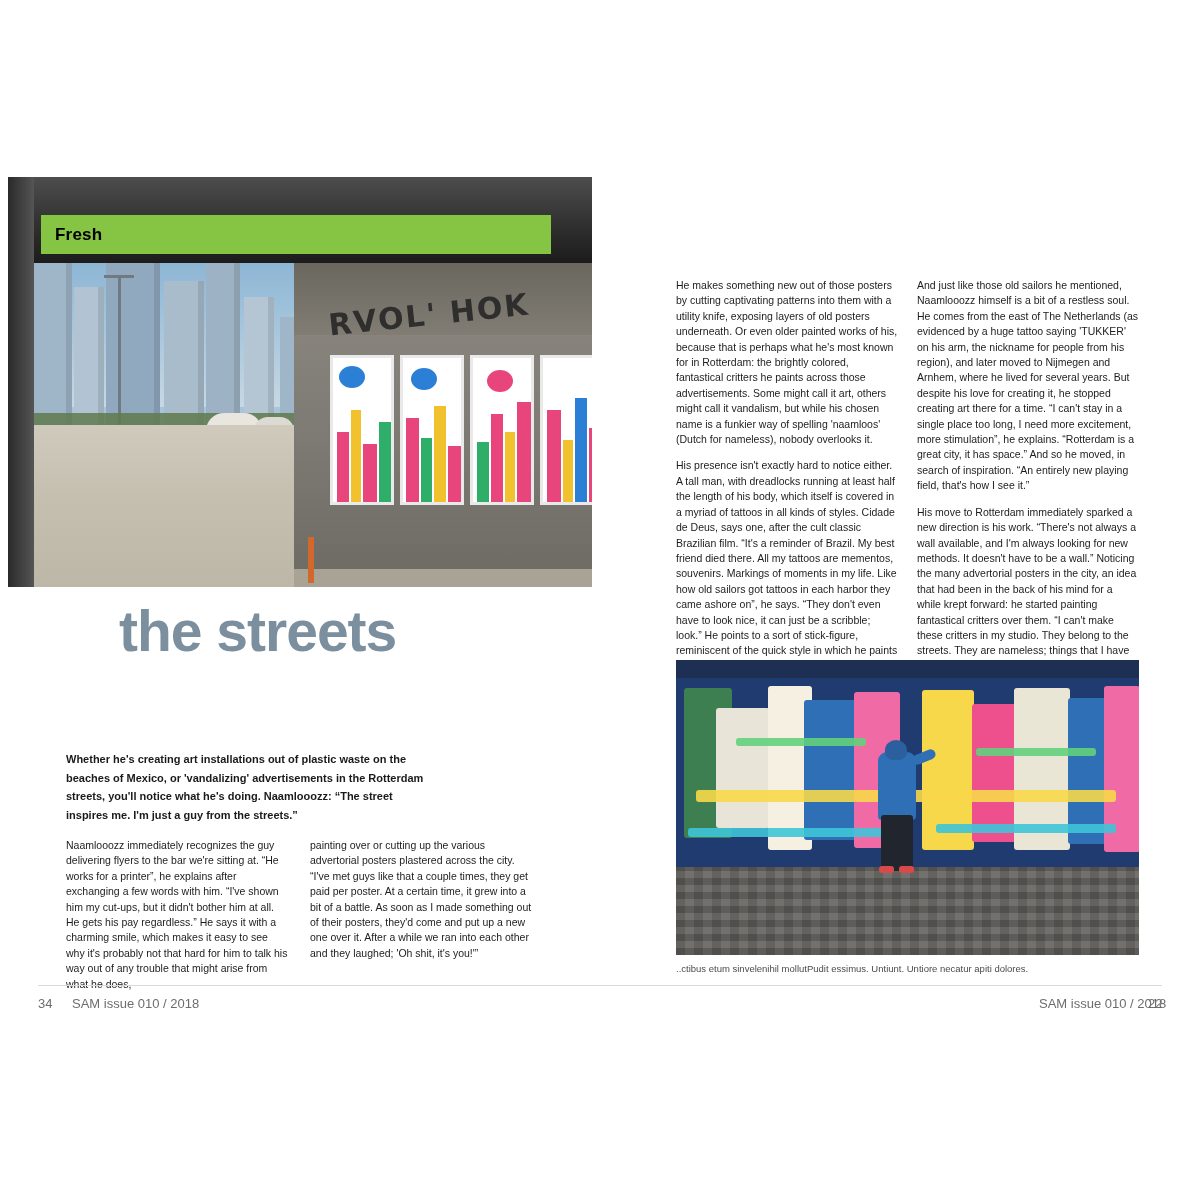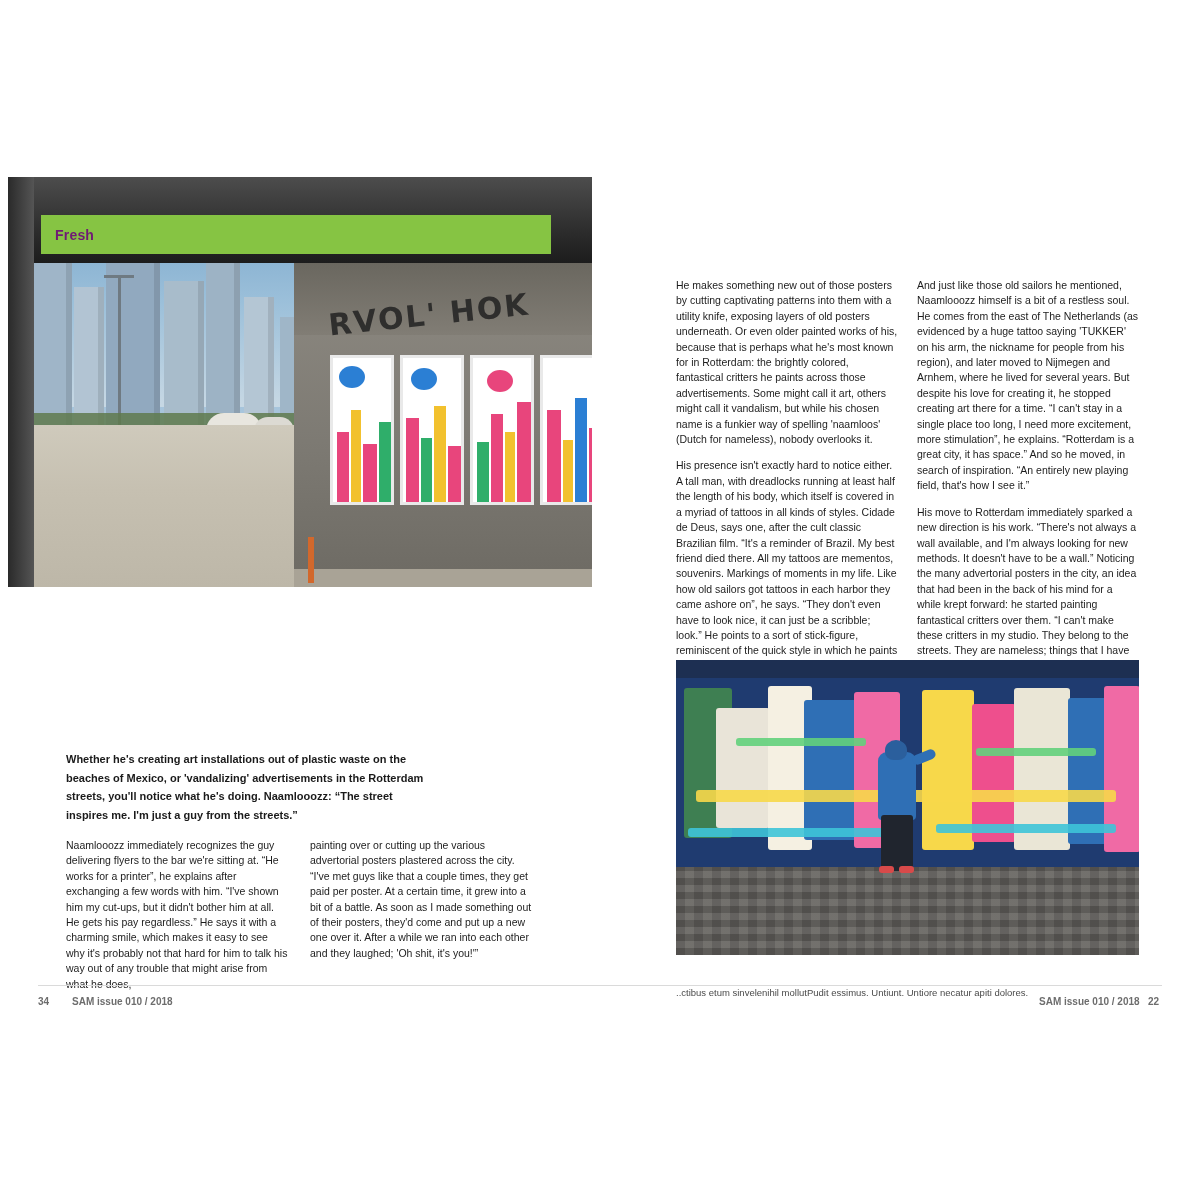--- a/index.html
+++ b/index.html
@@ -112,21 +112,21 @@
   }
 
   .fresh-tag {
     position: absolute;
     left: 33px; top: 215px;
     width: 510px; height: 39px;
     background: #86c443;
     display: flex; align-items: center;
   }
   .fresh-tag span {
-    color: #701a75; font-weight: bold; font-size: 14px;
+    color: #000000; font-weight: bold; font-size: 17px;
     margin-left: 14px; letter-spacing: .2px;
   }
 
   .headline {
     position: absolute;
     left: 58px; top: 602px;
     width: 520px;
     color: #7b8f9e;
     font-weight: bold;
     font-size: 57px;
@@ -203,33 +203,31 @@
   .photo2 .shoe {
     position: absolute; top: 206px; width: 15px; height: 7px; background: #d84a4a; border-radius: 3px;
   }
 
   .caption {
     position: absolute;
     left: 68px; top: 948px;
     width: 470px;
     font-size: 9.5px;
     color: #4a4a4a;
-    margin-top: 24px;
   }
 
   
   .footer-rule {
     position: absolute;
     left: 38px; top: 985px; width: 1124px; height: 1px; background: #dadada;
   }
   .folio {
     position: absolute;
-    font-size: 10px; color: #6d6d6d;
+    font-size: 13px; color: #6d6d6d;
     top: 996px;
-    font-weight: bold;
   }
   #folio-left-num { left: 38px; }
   #folio-left-txt { left: 72px; }
   #folio-right-txt { left: 1039px; }
   #folio-right-num { left: 1148px; }
 </style>
 </head>
 <body>
 
 <div id="spread">
@@ -287,20 +285,21 @@
         <div class="bld" style="left:32px; width:12px; height:104px; background:#2b7fd4;"></div>
         <div class="bld" style="left:46px; width:12px; height:74px; background:#e8457c;"></div>
       </div>
     </div>
 
     <div class="fresh-tag">
       <span>Fresh</span>
     </div>
 
     <div class="headline">
+      <span class="l2">the streets</span>
     </div>
 
     <div class="standfirst">Whether he's creating art installations out of plastic waste on the beaches of Mexico, or 'vandalizing' advertisements in the Rotterdam streets, you'll notice what he's doing. Naamlooozz: “The street inspires me. I'm just a guy from the streets.”</div>
 
     <div class="col" id="l-col1">
       <p>Naamlooozz immediately recognizes the guy delivering flyers to the bar we're sitting at. “He works for a printer”, he explains after exchanging a few words with him. “I've shown him my cut-ups, but it didn't bother him at all. He gets his pay regardless.” He says it with a charming smile, which makes it easy to see why it's probably not that hard for him to talk his way out of any trouble that might arise from what he does,</p>
     </div>
     <div class="col" id="l-col2">
       <p>painting over or cutting up the various advertorial posters plastered across the city. “I've met guys like that a couple times, they get paid per poster. At a certain time, it grew into a bit of a battle. As soon as I made something out of their posters, they'd come and put up a new one over it. After a while we ran into each other and they laughed; 'Oh shit, it's you!'”</p>
     </div>

